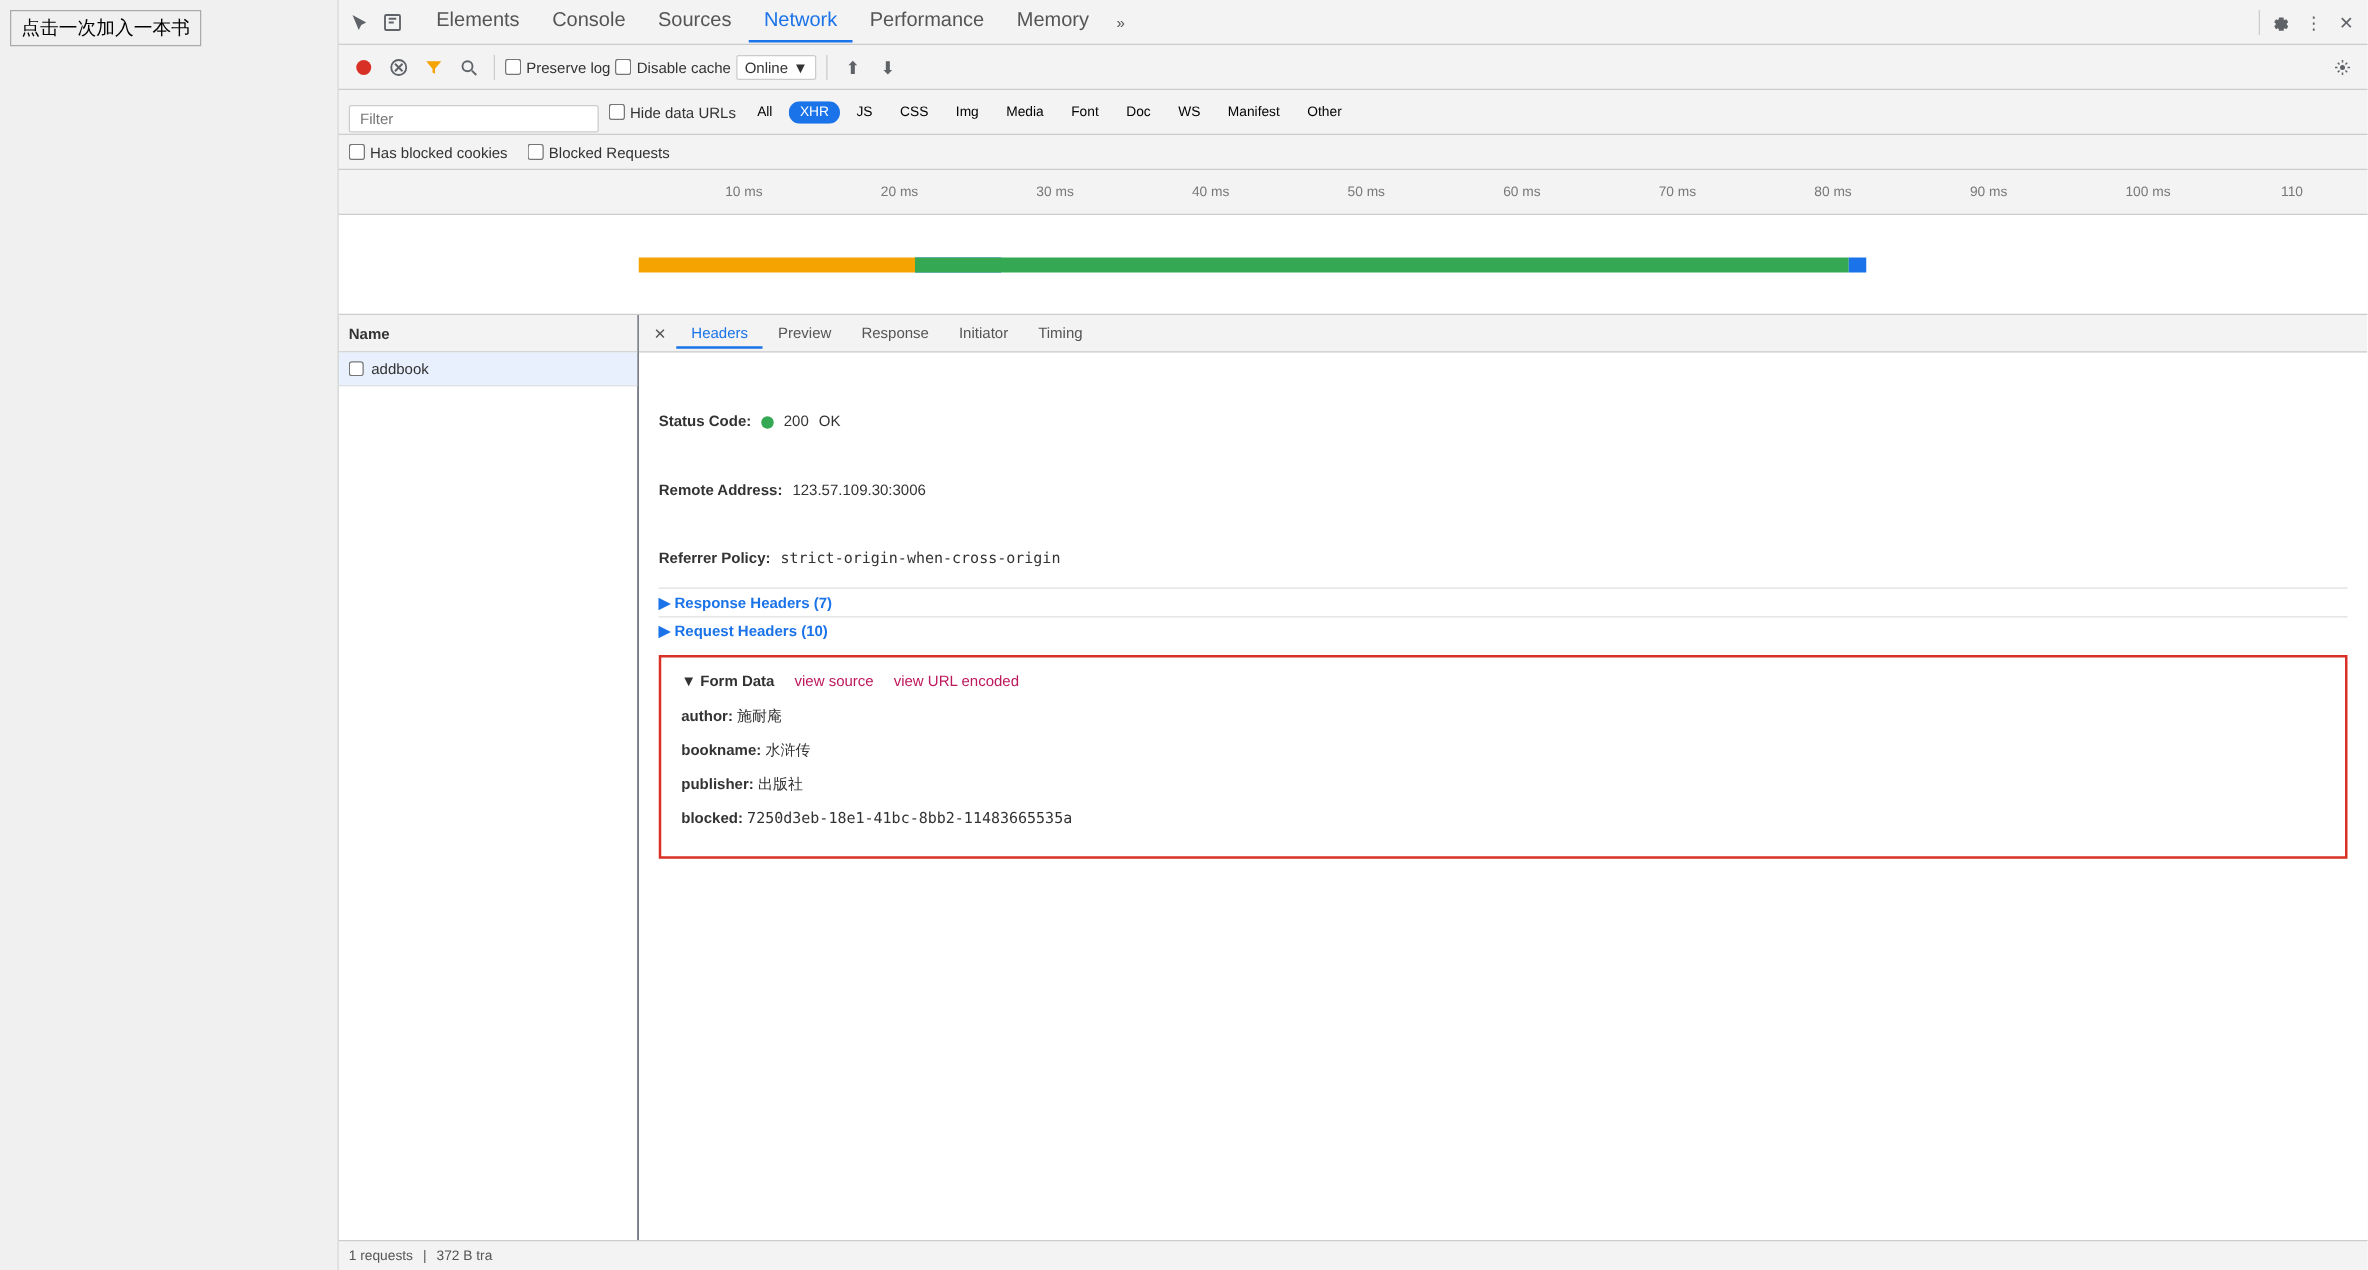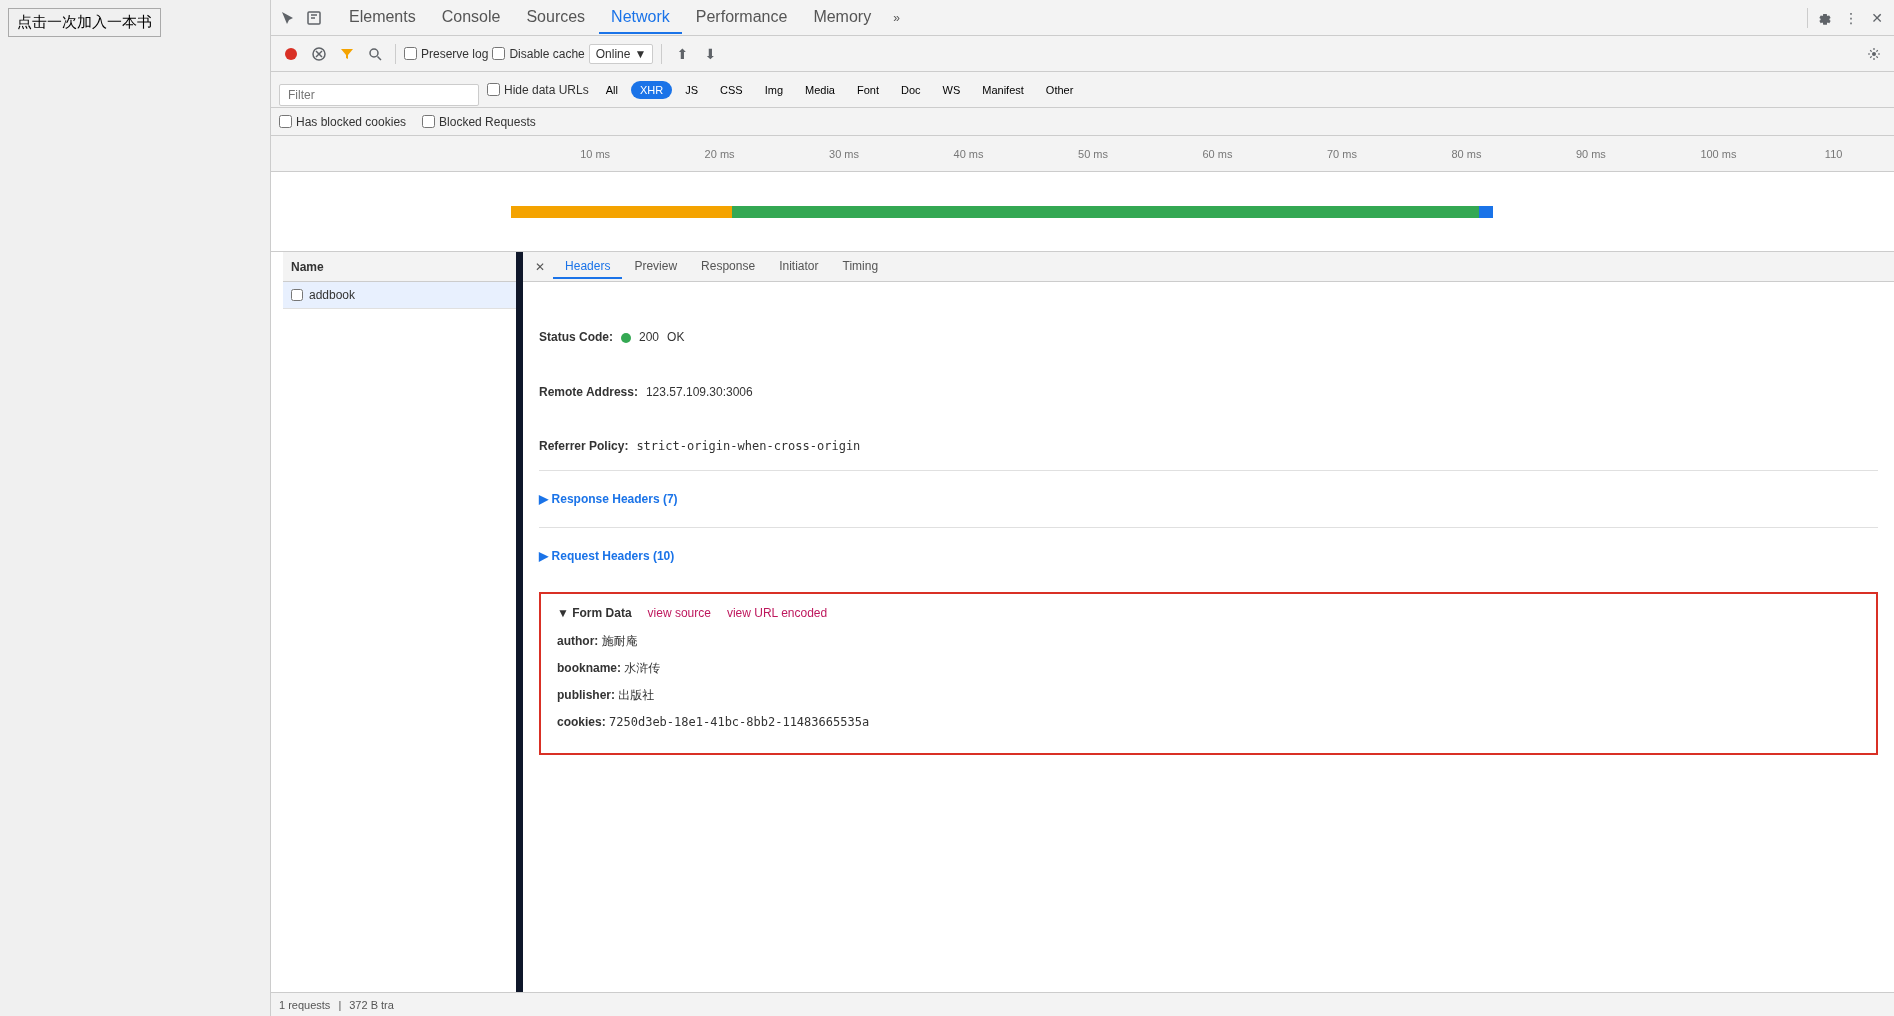--- a/index.html
+++ b/index.html
@@ -228,26 +228,25 @@
     .main-area {
       display: flex;
       flex: 1;
       overflow: hidden;
     }
 
     
     .left-panel {
       width: 240px;
       min-width: 240px;
-      border-right: 7px solid #0f172a;
+      border-right: 1px solid #0f172a;
       display: flex;
       flex-direction: column;
       overflow-y: auto;
       background: #fff;
-      margin-left: 12px;
     }
 
     .left-panel-header {
       display: flex;
       align-items: center;
       height: 30px;
       background: #f3f3f3;
       border-bottom: 1px solid #ccc;
       padding: 0 8px;
       font-size: 12px;
@@ -338,21 +337,21 @@
       display: inline-block;
     }
 
     .section-header {
       display: flex;
       align-items: center;
       gap: 4px;
       font-weight: bold;
       color: #1a73e8;
       cursor: pointer;
-      padding: 21px 0;
+      padding: 4px 0;
       border-top: 1px solid #e0e0e0;
     }
 
     
     .form-data-box {
       border: 2px solid #d93025;
       margin-top: 8px;
       padding: 12px 16px;
     }
 
@@ -642,21 +641,21 @@
             <span class="form-data-key">bookname:</span>
             <span>水浒传</span>
           </div>
 
           <div class="form-data-row">
             <span class="form-data-key">publisher:</span>
             <span>出版社</span>
           </div>
 
           <div class="form-data-row">
-            <span class="form-data-key">cookies:</span>
+            <span class="form-data-key">blocked:</span>
             <span style="font-family:monospace;">7250d3eb-18e1-41bc-8bb2-11483665535a</span>
           </div>
         </div>
 
       </div>
     </div>
   </div>
 
   <div class="status-bar">
     <span>1 requests</span>

